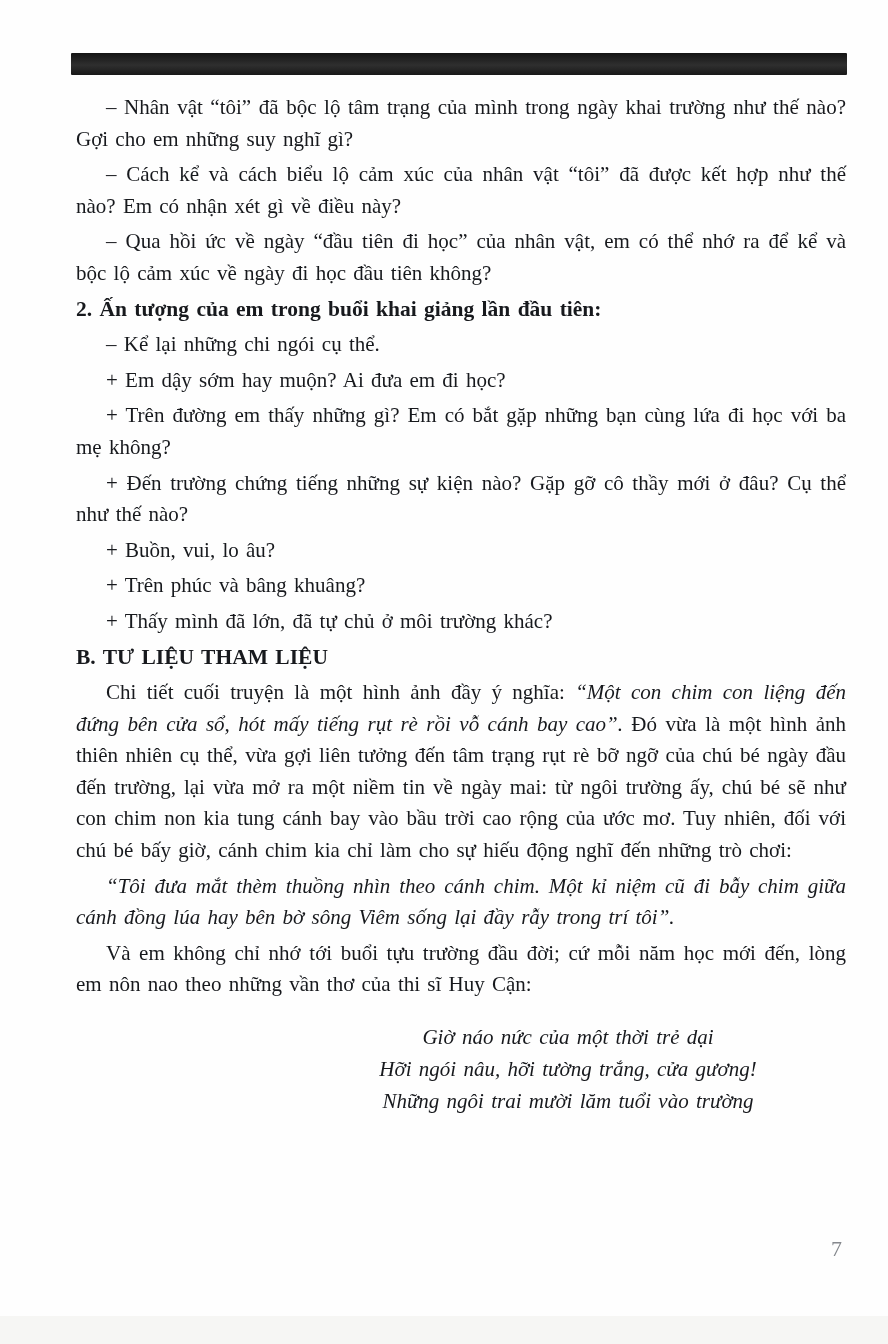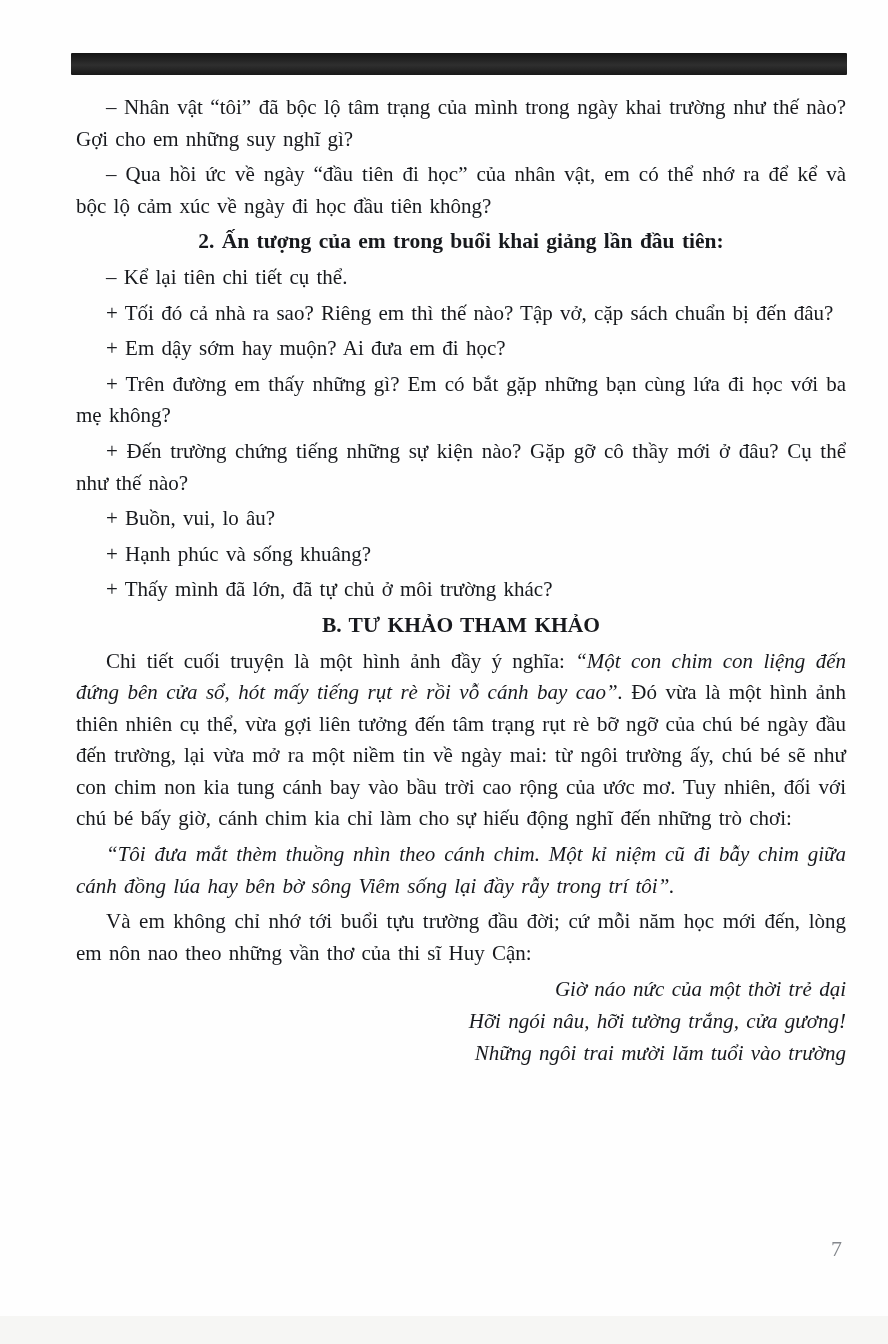--- a/index.html
+++ b/index.html
@@ -29,63 +29,63 @@
     font-size: 21px;
     line-height: 31.6px;
     text-align: justify;
     word-spacing: 2px;
   }
   .para { margin: 0 0 4px 0; }
   .indent { text-indent: 30px; }
   .heading {
     font-size: 21.5px;
     font-weight: bold;
-    text-align: center;
+    text-align: left;
     margin: 2px 0 4px 0;
     line-height: 31.6px;
   }
   .it { font-style: italic; }
   .poem {
-    margin-top: 5px;
+    margin-top: 21px;
     padding-left: 214px;
-    text-align: right;
+    text-align: center;
     font-style: italic;
   }
   .poem-line { line-height: 31.8px; }
   .page-number {
     position: absolute;
     right: 46px; top: 1236px;
     font-size: 22px;
     color: #85888d;
   }
 </style>
 </head>
 <body>
 
 <div class="page">
 
   <div class="scan-header-bar"></div>
 
   <main class="content">
 
     <p class="para indent">– Nhân vật “tôi” đã bộc lộ tâm trạng của mình trong ngày khai trường như thế nào? Gợi cho em những suy nghĩ gì?</p>
+    <p class="para indent">– Cách kể và cách biểu lộ cảm xúc của nhân vật “tôi” đã được kết hợp như thế nào? Em có nhận xét gì về điều này?</p>
     <p class="para indent">– Qua hồi ức về ngày “đầu tiên đi học” của nhân vật, em có thể nhớ ra để kể và bộc lộ cảm xúc về ngày đi học đầu tiên không?</p>
 
     <h2 class="heading">2. Ấn tượng của em trong buổi khai giảng lần đầu tiên:</h2>
 
-    <p class="para indent">– Kể lại tiên chi tiết cụ thể.</p>
-    <p class="para indent">+ Tối đó cả nhà ra sao? Riêng em thì thế nào? Tập vở, cặp sách chuẩn bị đến đâu?</p>
+    <p class="para indent">– Kể lại những chi ngói cụ thể.</p>
     <p class="para indent">+ Em dậy sớm hay muộn? Ai đưa em đi học?</p>
     <p class="para indent">+ Trên đường em thấy những gì? Em có bắt gặp những bạn cùng lứa đi học với ba mẹ không?</p>
     <p class="para indent">+ Đến trường chứng tiếng những sự kiện nào? Gặp gỡ cô thầy mới ở đâu? Cụ thể như thế nào?</p>
     <p class="para indent">+ Buồn, vui, lo âu?</p>
-    <p class="para indent">+ Hạnh phúc và sống khuâng?</p>
+    <p class="para indent">+ Trên phúc và bâng khuâng?</p>
     <p class="para indent">+ Thấy mình đã lớn, đã tự chủ ở môi trường khác?</p>
 
-    <h2 class="heading">B. TƯ KHẢO THAM KHẢO</h2>
+    <h2 class="heading">B. TƯ LIỆU THAM LIỆU</h2>
 
     <p class="para indent">
       <span>Chi tiết cuối truyện là một hình ảnh đầy ý nghĩa: </span><span class="it">“Một con chim con liệng đến đứng bên cửa sổ, hót mấy tiếng rụt rè rồi vỗ cánh bay cao”.</span><span> Đó vừa là một hình ảnh thiên nhiên cụ thể, vừa gợi liên tưởng đến tâm trạng rụt rè bỡ ngỡ của chú bé ngày đầu đến trường, lại vừa mở ra một niềm tin về ngày mai: từ ngôi trường ấy, chú bé sẽ như con chim non kia tung cánh bay vào bầu trời cao rộng của ước mơ. Tuy nhiên, đối với chú bé bấy giờ, cánh chim kia chỉ làm cho sự hiếu động nghĩ đến những trò chơi:</span>
     </p>
 
     <p class="para indent it">“Tôi đưa mắt thèm thuồng nhìn theo cánh chim. Một kỉ niệm cũ đi bẫy chim giữa cánh đồng lúa hay bên bờ sông Viêm sống lại đầy rẫy trong trí tôi”.</p>
 
     <p class="para indent">Và em không chỉ nhớ tới buổi tựu trường đầu đời; cứ mỗi năm học mới đến, lòng em nôn nao theo những vần thơ của thi sĩ Huy Cận:</p>
 
     <div class="poem">

